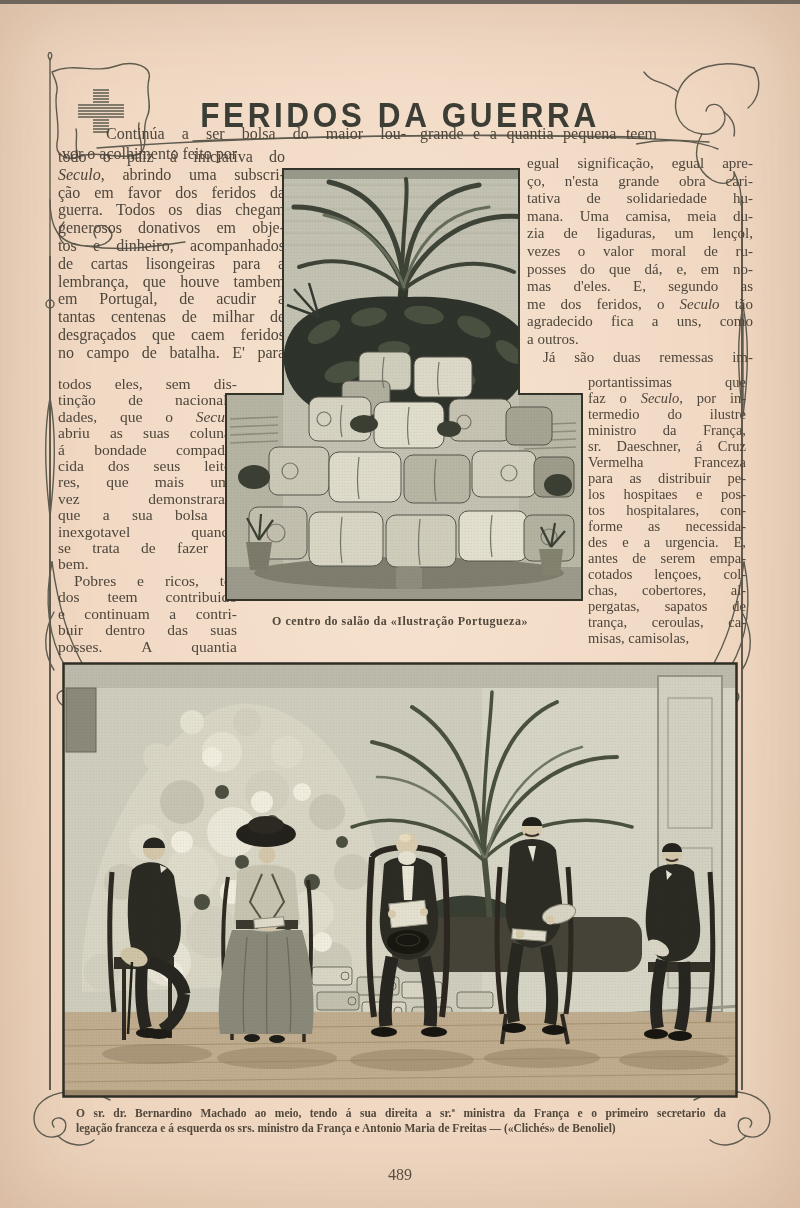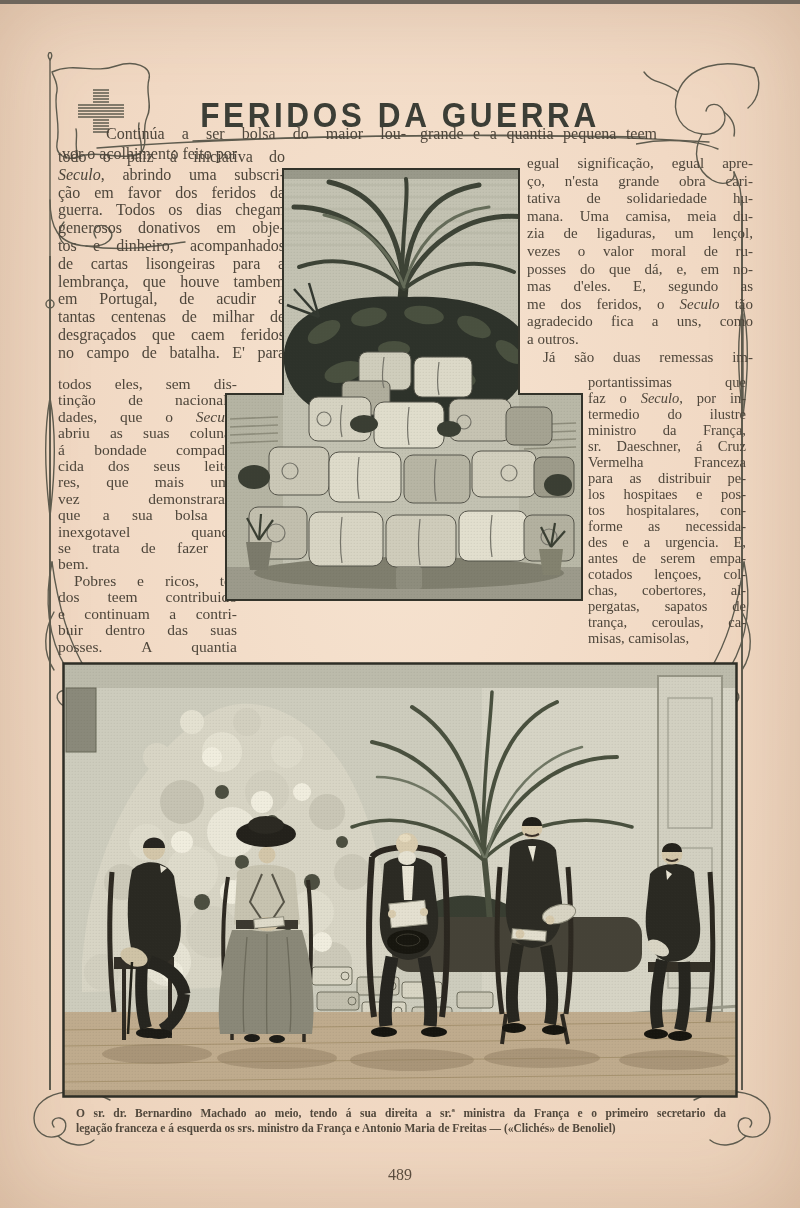--- a/index.html
+++ b/index.html
@@ -331,20 +331,21 @@
         <path d="M327,380 l-10,-20"></path>
           <path d="M327,380 l4,-24"></path>
           <path d="M327,380 l14,-16"></path>
       </g>
       <rect x="172" y="400" width="26" height="22" rx="3" fill="#8e8d7d"></rect>
       <rect x="0" y="0" width="360" height="435" fill="url(#ht1)"></rect>
     </g>
     <path d="M59,2 H295 V227 H358 V433 H2 V227 H59 Z" fill="none" stroke="#33332a" stroke-width="2"></path>
   </svg>
 
+  <div class="cap1">O centro do salão da «Ilustração Portugueza»</div>
 
   <svg class="ph ph2" width="676" height="436" viewBox="0 0 676 436">
     <defs>
       <clipPath id="c2">
           <rect x="2" y="2" width="672" height="432"></rect>
         </clipPath>
       <pattern id="ht2" width="3" height="3" patternUnits="userSpaceOnUse">
         <circle cx="1.2" cy="1.2" r="0.55" fill="#3f3f35" opacity="0.13"></circle>
       </pattern>
     </defs>

